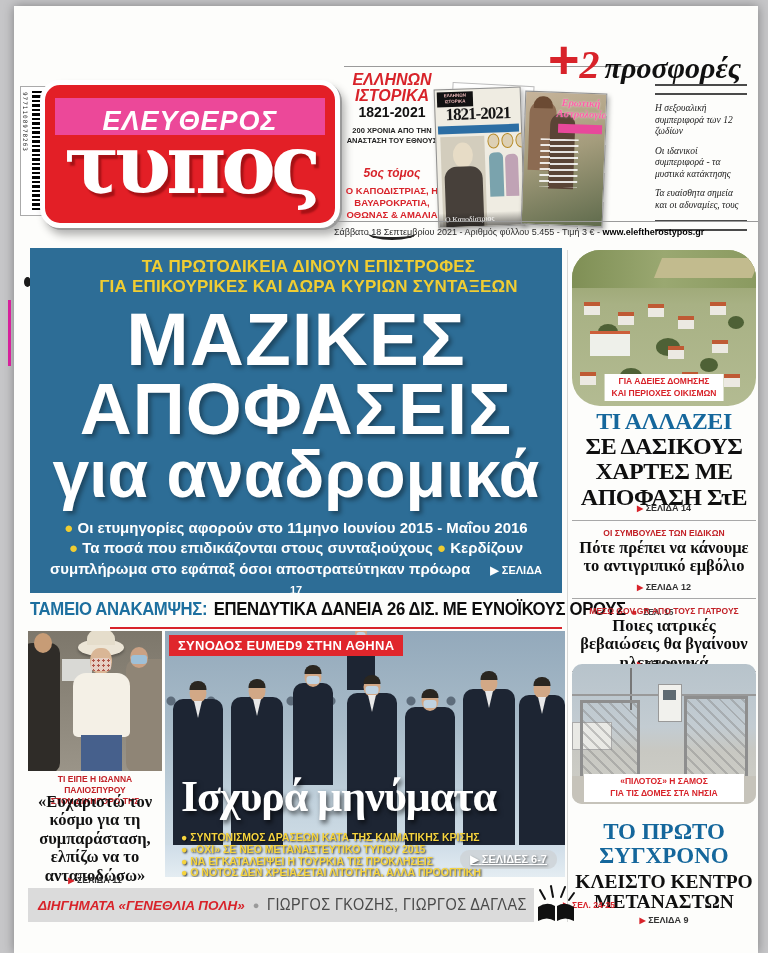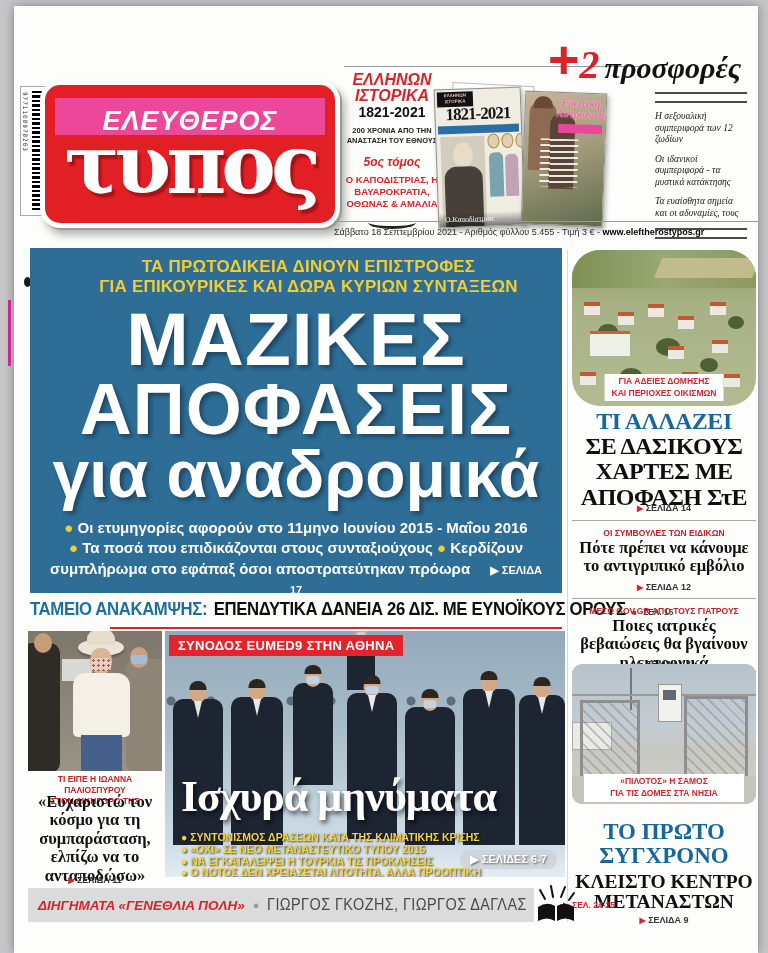--- a/index.html
+++ b/index.html
@@ -25,21 +25,21 @@
   .logo-word{position:absolute;left:0;right:0;top:38px;text-align:center;color:#fff;
     font-family:"DejaVu Serif",serif;font-weight:bold;font-size:82px;line-height:1;
     letter-spacing:-5px;text-shadow:3px 4px 2px rgba(90,0,0,.45);}
 
   
   .top-rule{left:344px;top:66px;width:300px;height:1px;background:#9a9a9a;}
   .hp-col{left:342px;top:72px;width:100px;text-align:center;}
   .hp-brand{color:#d8232a;font-weight:bold;font-style:italic;font-size:16px;line-height:.98;}
   .hp-years{font-size:14px;font-weight:bold;color:#111;margin-top:1px;}
   .hp-sub{font-size:7.5px;font-weight:bold;color:#222;margin-top:6px;line-height:1.3;}
-  .hp-vol{color:#d8232a;font-style:italic;font-weight:bold;font-size:12px;margin-top:9px;}
+  .hp-vol{color:#d8232a;font-style:italic;font-weight:bold;font-size:12px;margin-top:20px;}
   .hp-topics{color:#d8232a;font-weight:bold;font-size:9.5px;line-height:1.25;margin-top:5px;}
   .hp-squiggle{margin:7px auto 0;width:48px;height:10px;border-bottom:3px solid #222;border-radius:0 0 55% 55%;}
   .cover1-back{left:449px;top:84px;width:80px;height:136px;background:#fff;border:1px solid #bbb;transform:rotate(3deg);}
   .cover1{left:436px;top:88px;width:85px;height:137px;background:#efece2;border:1px solid #8f8f8f;
     transform:rotate(-2deg);overflow:hidden;box-shadow:2px 3px 5px rgba(0,0,0,.3);}
   .c1-brand{position:absolute;left:2px;top:2px;width:36px;height:14px;background:#111;color:#f3bdbd;
     font-size:4.5px;font-weight:bold;text-align:center;line-height:1.4;padding-top:1px;}
   .c1-title{position:absolute;left:0;right:0;top:15px;text-align:center;
     font-family:"Liberation Serif",serif;font-weight:bold;font-size:17px;color:#151515;letter-spacing:-1px;}
   .c1-strip{position:absolute;left:2px;right:2px;top:36px;height:8px;background:#2c6ea4;}
@@ -62,21 +62,21 @@
     text-shadow:0 0 2px rgba(255,255,255,.7);}
   .c2-banner{position:absolute;right:3px;top:31px;width:44px;height:9px;background:#e8489b;}
   .c2-lines{position:absolute;right:26px;top:46px;width:38px;height:48px;
     background:repeating-linear-gradient(to bottom,rgba(255,255,255,.85) 0 2px,transparent 2px 6px);}
 
   
   .offers-head{left:548px;top:38px;display:flex;align-items:baseline;}
   .of-plus{color:#d8232a;font-size:54px;font-weight:bold;line-height:.8;}
   .of-count{color:#d8232a;font-size:40px;font-weight:bold;font-style:italic;font-family:"Liberation Serif",serif;}
   .of-word{color:#111;font-size:30px;font-weight:bold;font-style:italic;font-family:"Liberation Serif",serif;margin-left:5px;}
-  .offers-col{left:655px;top:92px;width:92px;}
+  .offers-col{left:655px;top:84px;width:92px;}
   .dbar{height:7px;border-top:2px solid #4a4a4a;border-bottom:2px solid #4a4a4a;margin-bottom:8px;}
   .dbar.bot{margin:2px 0 0;}
   .offer-item{font-family:"Liberation Serif",serif;font-style:italic;font-size:9.5px;line-height:1.22;
     margin-bottom:8px;color:#191919;}
 
   
   .date-rule{left:334px;top:221px;width:424px;height:1px;background:#9a9a9a;}
   .dateline{left:334px;top:227px;font-size:9px;color:#2b2b2b;white-space:nowrap;}
   .dateline b{color:#000;}
 
@@ -145,21 +145,21 @@
   .p5{left:240px;bottom:28px;width:50px;height:158px;}
   .p6{left:298px;bottom:30px;width:52px;height:174px;}
   .p7{left:354px;bottom:32px;width:46px;height:166px;}
   .m-label{position:absolute;left:4px;top:4px;background:#e0262c;color:#fff;font-weight:bold;font-size:13px;
     padding:3px 9px;letter-spacing:.3px;z-index:6;}
   .m-head{position:absolute;left:16px;top:140px;color:#fff;font-family:"Liberation Serif",serif;font-weight:bold;
     font-size:44px;letter-spacing:-1px;text-shadow:2px 3px 5px rgba(0,0,0,.65);z-index:6;}
   .m-bullets{position:absolute;left:16px;top:201px;width:330px;color:#f6d43e;font-weight:bold;font-size:10.5px;
     line-height:1.12;text-shadow:1px 1px 2px rgba(0,0,0,.75);z-index:6;text-align:left;}
   .m-ref{position:absolute;right:8px;bottom:8px;background:rgba(205,210,214,.8);border-radius:9px;padding:3px 10px;
-    color:#fff;font-weight:bold;font-size:11px;text-shadow:1px 1px 2px rgba(0,0,0,.55);z-index:6;}
+    color:#fff;font-weight:bold;font-size:11px;text-shadow:1px 1px 2px rgba(0,0,0,.55);z-index:6;text-decoration:underline;}
 
   
   .gutter{left:567px;top:250px;width:1px;height:672px;background:#d8d8d6;}
   .sb-photo1{left:572px;top:250px;width:184px;height:156px;overflow:hidden;
     background:linear-gradient(#8e9b63 0%,#a8b184 35%,#b3bb92 100%);border-radius:28px;}
   .f1{position:absolute;left:0;top:0;width:184px;height:38px;background:linear-gradient(90deg,#7f8f55,#9aa871 50%,#8a9a60);}
   .f2{position:absolute;left:86px;top:8px;width:98px;height:20px;background:#c2bb8e;transform:skewX(-22deg);}
   .tree{position:absolute;border-radius:50%;background:#4e6136;}
   .house{position:absolute;width:16px;height:9px;background:#ece9e2;box-shadow:0 -4px 0 #bf5a34;}
   .sb1-bldg{position:absolute;left:18px;top:84px;width:40px;height:22px;background:#eef0ea;box-shadow:0 -3px 0 #cc5f3a;}

